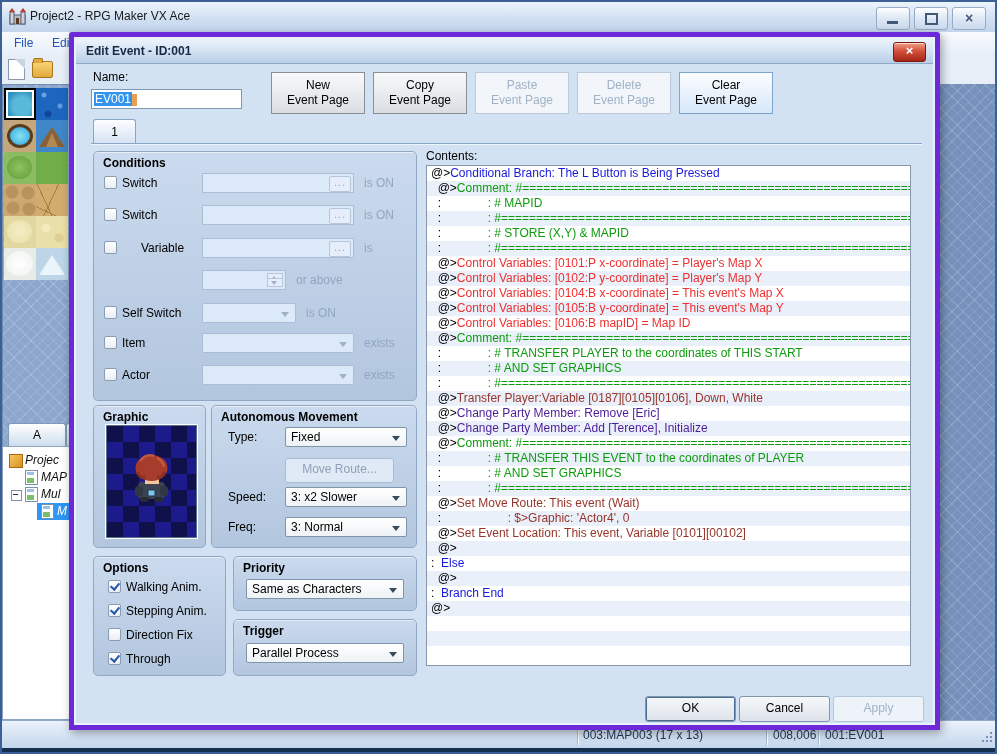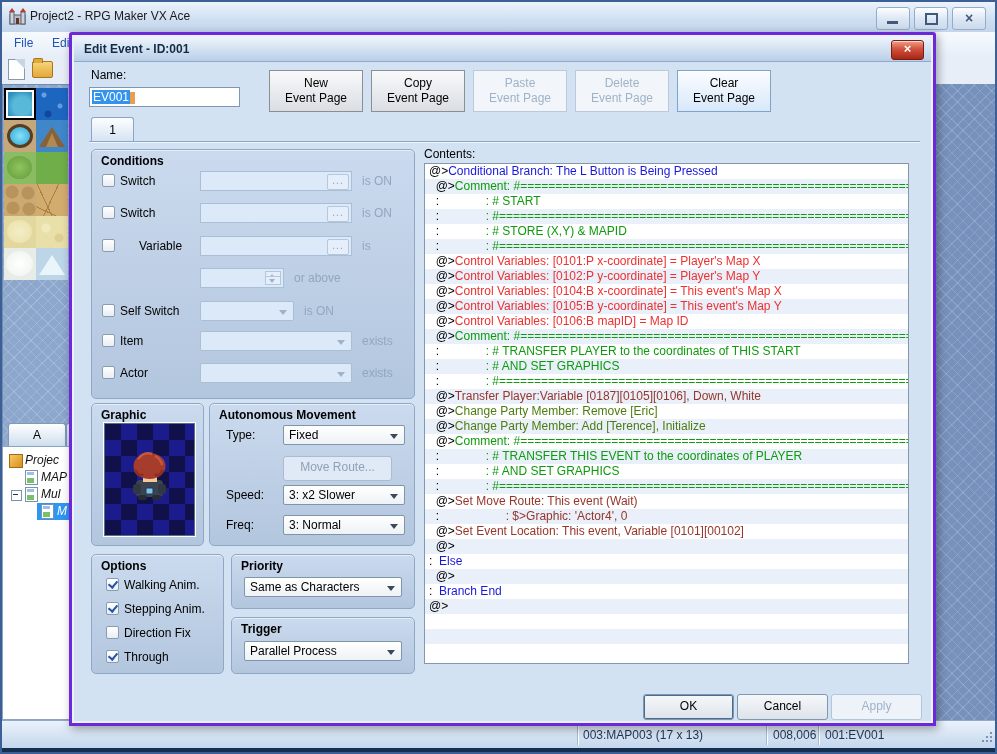--- a/index.html
+++ b/index.html
@@ -67,21 +67,21 @@
   .expander::after{content:"";position:absolute;left:1px;top:3px;width:5px;height:1px;background:#333;}
   
   .statusbar{left:0;top:720px;width:997px;height:28px;background:linear-gradient(#eaf2fb,#c3d6ec);border-top:1px solid #92aac8;color:#1d3557;}
   .ssep{position:absolute;top:4px;width:1px;height:20px;background:#a3b9d2;box-shadow:1px 0 0 #fff;}
   .stext{position:absolute;top:7px;}
   .grip{position:absolute;right:5px;top:9px;width:12px;height:12px;}
   .grip i{position:absolute;width:2px;height:2px;background:#7a93b5;}
   .bottombar{left:0;top:748px;width:997px;height:6px;background:#15304f;}
   .winframe{left:0;top:0;width:997px;height:754px;box-sizing:border-box;border:2px solid #3c6095;pointer-events:none;z-index:50;}
   
-  .dlg{left:69px;top:32px;width:861px;height:688px;background:#d2e2f3;border:3px solid #6d28d9;border-radius:3px 3px 0 0;
+  .dlg{left:69px;top:32px;width:861px;height:688px;background:#d2e2f3;border:5px solid #6d28d9;border-radius:3px 3px 0 0;
        box-shadow:2px 3px 10px rgba(0,0,0,.35),inset 0 0 0 2px #e9f2fb;z-index:10;}
   .dlg-title{position:absolute;left:2px;top:2px;right:2px;height:24px;background:linear-gradient(#eef4fc,#b9cfe8);border-bottom:1px solid #8fa9c8;border-radius:2px 2px 0 0;}
   .dlg-title-text{position:absolute;left:10px;top:5px;font-weight:bold;color:#152a45;}
   .xbtn{position:absolute;right:7px;top:3px;width:31px;height:18px;border-radius:3px;border:1px solid #7c1a10;
         background:linear-gradient(#f0a088,#d2503c 45%,#a62616);box-shadow:inset 0 1px 0 rgba(255,255,255,.6);
         color:#fff;font-weight:bold;text-align:center;line-height:16px;font-size:13px;}
   
   .grp{position:absolute;background:linear-gradient(#cbdaee,#b2c6de);border:1px solid #90a8c6;border-radius:5px;box-shadow:inset 0 1px 0 rgba(255,255,255,.55);}
   .ghead{position:absolute;left:9px;top:4px;font-weight:bold;color:#000;}
   .cb{position:absolute;width:13px;height:13px;background:linear-gradient(#fff,#e9edf2);border:1px solid #8a9cb2;border-radius:2px;box-sizing:border-box;}
@@ -117,21 +117,21 @@
   .nameinput .caret{display:inline-block;width:5px;height:12px;background:#e8a050;vertical-align:middle;}
   .graphicbox{position:absolute;left:12px;top:19px;width:89px;height:111px;border:1px solid #5a6f88;box-shadow:0 0 0 1px #fff;
       background-color:#10104a;
       background-image:linear-gradient(45deg,#1b1b8c 25%,transparent 25%),linear-gradient(-45deg,#1b1b8c 25%,transparent 25%),linear-gradient(45deg,transparent 75%,#1b1b8c 75%),linear-gradient(-45deg,transparent 75%,#1b1b8c 75%);
       background-size:32px 32px;background-position:0 0,0 16px,16px -16px,-16px 0;}
   .rbtn{position:absolute;left:73px;top:52px;width:107px;height:23px;border-radius:3px;background:#dfeaf6;border:1px solid #aabccf;color:#8fa0b8;text-align:center;line-height:21px;}
   .clabel{position:absolute;left:352px;top:112px;color:#000;}
   .clist{position:absolute;left:352px;top:128px;width:485px;height:501px;background:#fff;border:1px solid #8796a8;overflow:hidden;box-sizing:border-box;}
   .cline{height:15px;line-height:15px;white-space:pre;padding-left:4px;overflow:hidden;}
   .cline:nth-child(even){background:#e9f0fa;}
-  .k{color:#000;} .b{color:#1818dd;} .g{color:#0d9b0d;} .r{color:#ef3030;} .m{color:#96352a;} .o{color:#4d7c0f;text-align:center;}
+  .k{color:#000;} .b{color:#1818dd;} .g{color:#0d9b0d;} .r{color:#ef3030;} .m{color:#96352a;} .o{color:#4c1d95;text-align:center;}
   .mlbl{position:absolute;color:#000;}
 </style>
 </head>
 <body>
 
 <div class="abs titlebar">
   <svg class="abs" style="left:9px;top:8px" width="17" height="17" viewBox="0 0 17 17">
     <rect x="1" y="7" width="15" height="9" fill="#b9bcc6" stroke="#5a5f6e"></rect>
     <rect x="1" y="4" width="4" height="12" fill="#cfd2da" stroke="#5a5f6e"></rect>
     <rect x="12" y="4" width="4" height="12" fill="#cfd2da" stroke="#5a5f6e"></rect>
@@ -347,21 +347,21 @@
 
   <div class="grp" style="left:159px;top:582px;width:182px;height:55px">
     <span class="ghead">Trigger</span>
     <div class="combo" style="left:12px;top:23px;width:158px">Parallel Process</div>
   </div>
 
   <span class="clabel">Contents:</span>
   <div class="clist" id="clist">
       <div class="cline"><span class="k">@&gt;</span><span class="b">Conditional Branch: The L Button is Being Pressed</span></div>
       <div class="cline"><span class="k">  @&gt;</span><span class="g">Comment: #============================================================</span></div>
-      <div class="cline"><span class="k">  :</span><span class="g">              : # START</span></div>
+      <div class="cline"><span class="k">  :</span><span class="g">              : # MAPID</span></div>
       <div class="cline"><span class="k">  :</span><span class="g">              : #============================================================</span></div>
       <div class="cline"><span class="k">  :</span><span class="g">              : # STORE (X,Y) &amp; MAPID</span></div>
       <div class="cline"><span class="k">  :</span><span class="g">              : #============================================================</span></div>
       <div class="cline"><span class="k">  @&gt;</span><span class="r">Control Variables: [0101:P x-coordinate] = Player's Map X</span></div>
       <div class="cline"><span class="k">  @&gt;</span><span class="r">Control Variables: [0102:P y-coordinate] = Player's Map Y</span></div>
       <div class="cline"><span class="k">  @&gt;</span><span class="r">Control Variables: [0104:B x-coordinate] = This event's Map X</span></div>
       <div class="cline"><span class="k">  @&gt;</span><span class="r">Control Variables: [0105:B y-coordinate] = This event's Map Y</span></div>
       <div class="cline"><span class="k">  @&gt;</span><span class="r">Control Variables: [0106:B mapID] = Map ID</span></div>
       <div class="cline"><span class="k">  @&gt;</span><span class="g">Comment: #============================================================</span></div>
       <div class="cline"><span class="k">  :</span><span class="g">              : # TRANSFER PLAYER to the coordinates of THIS START</span></div>

